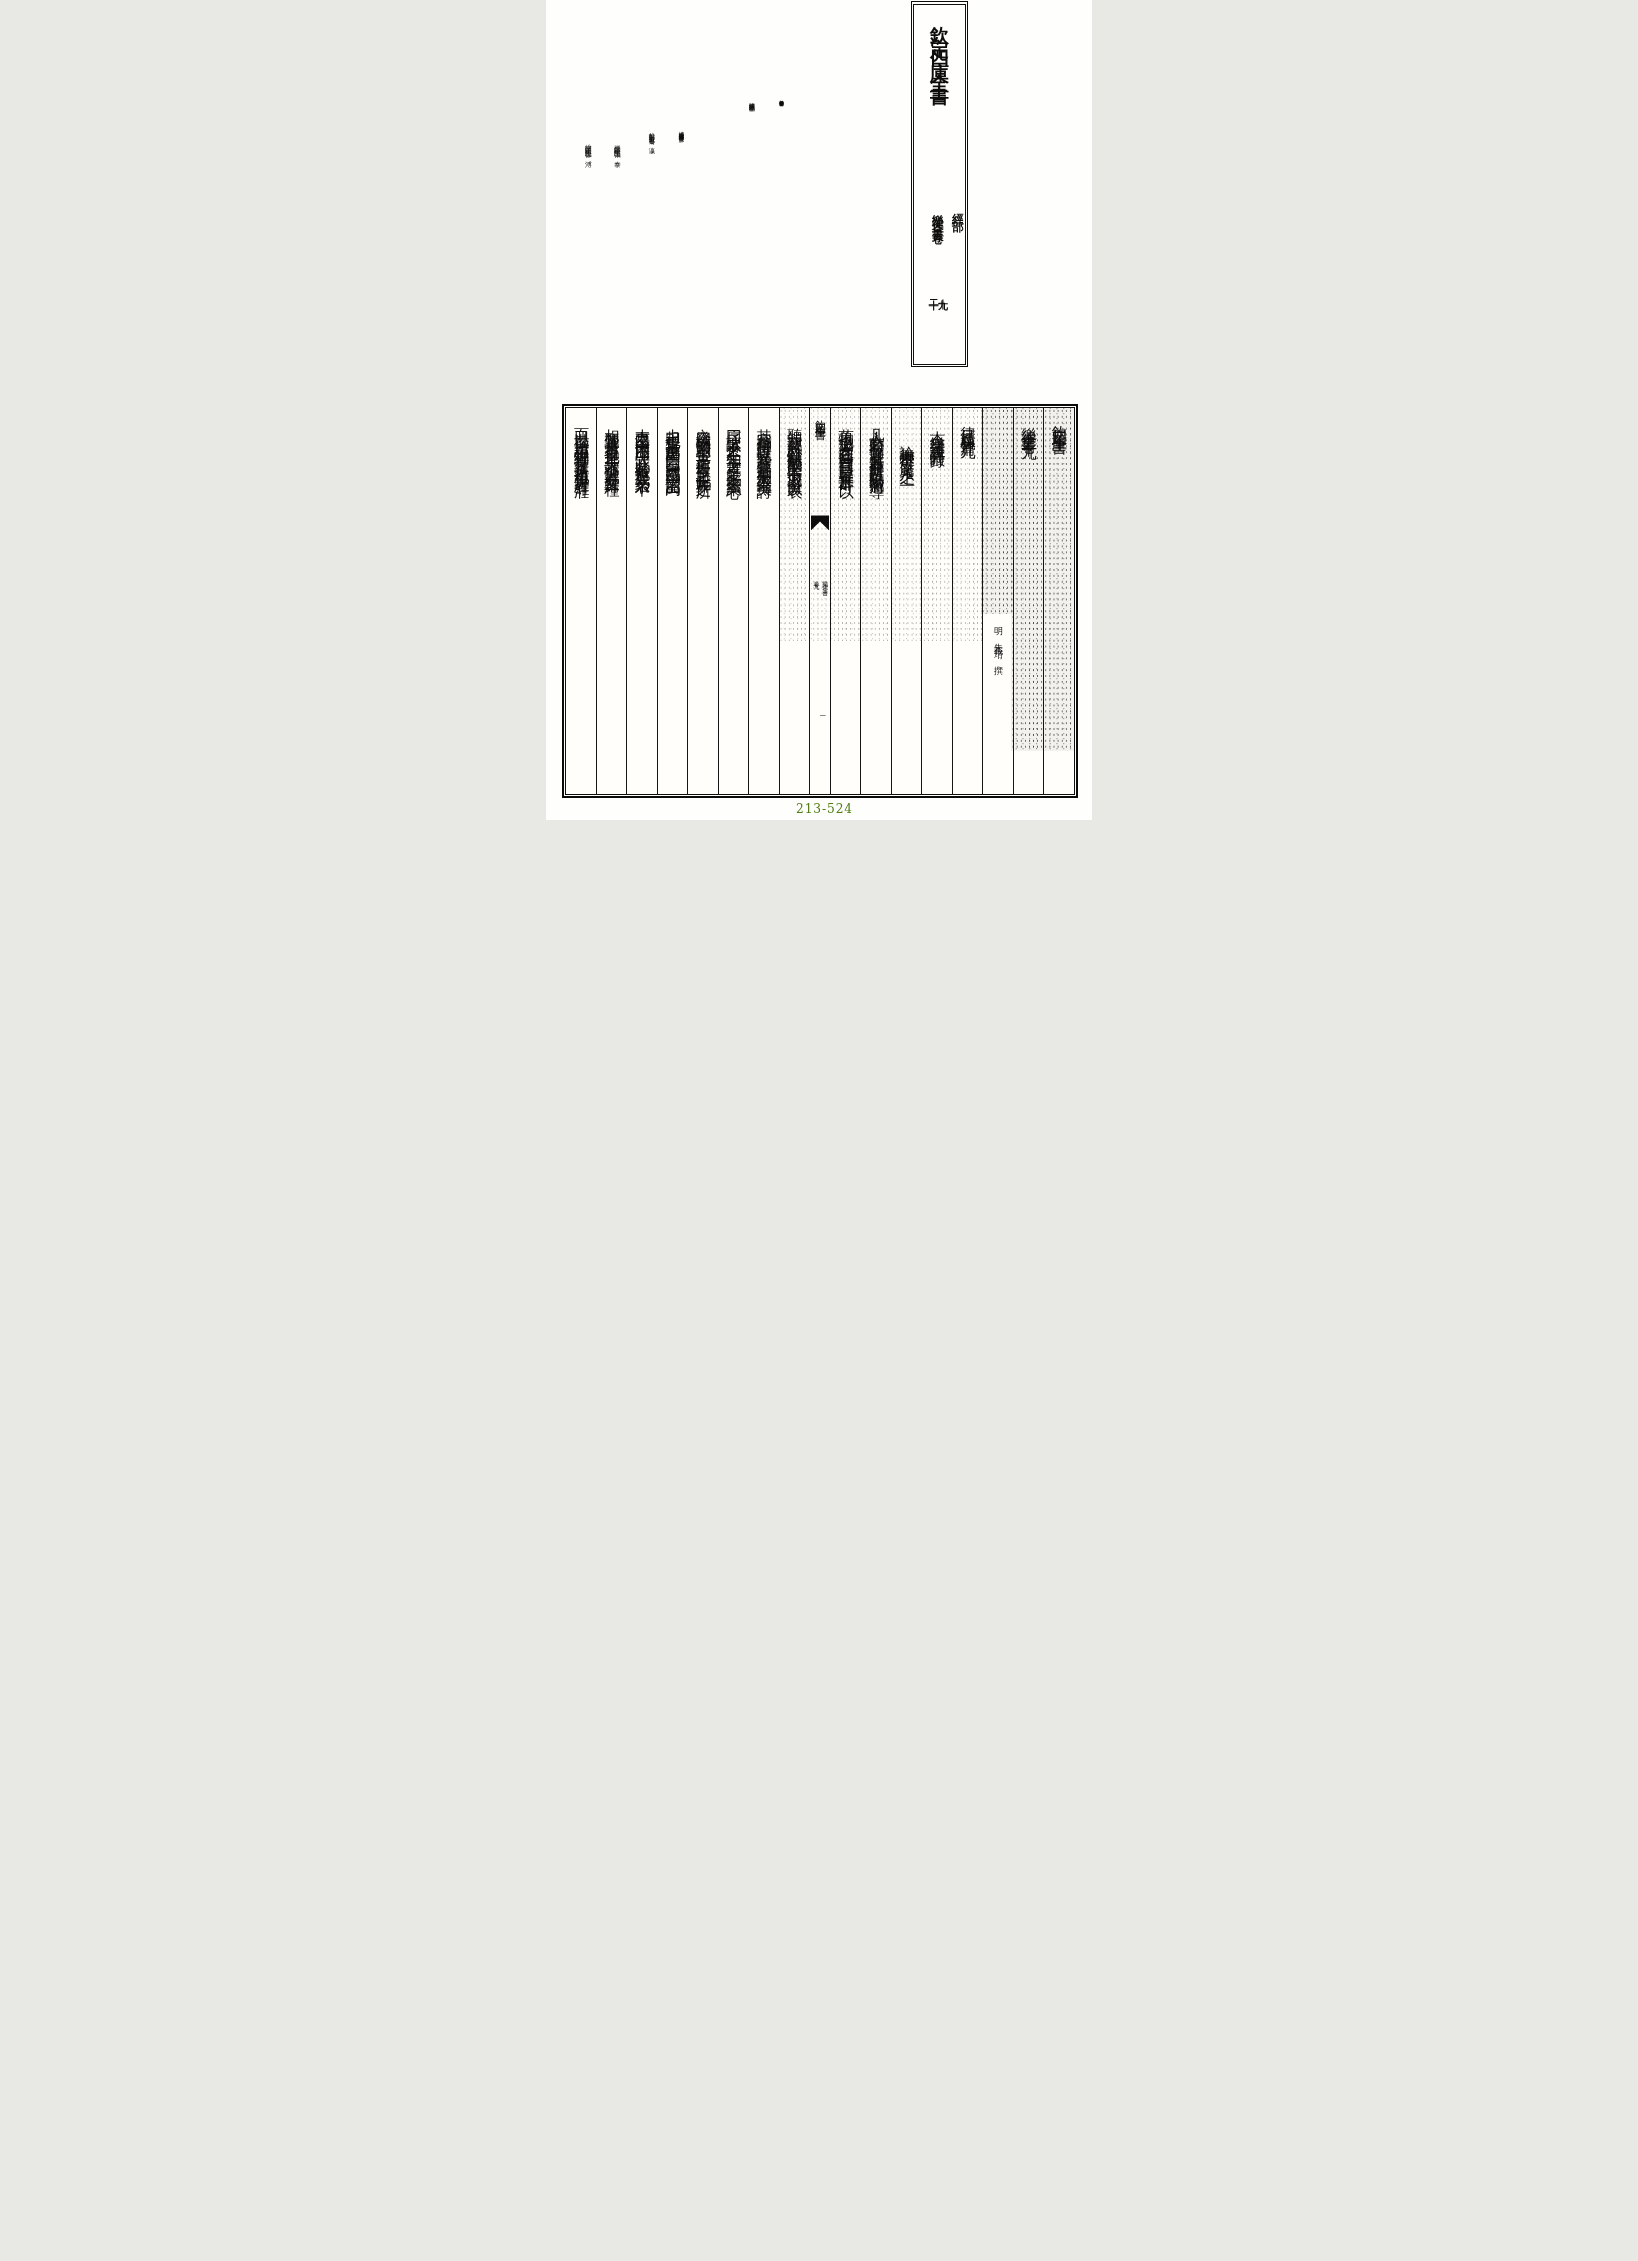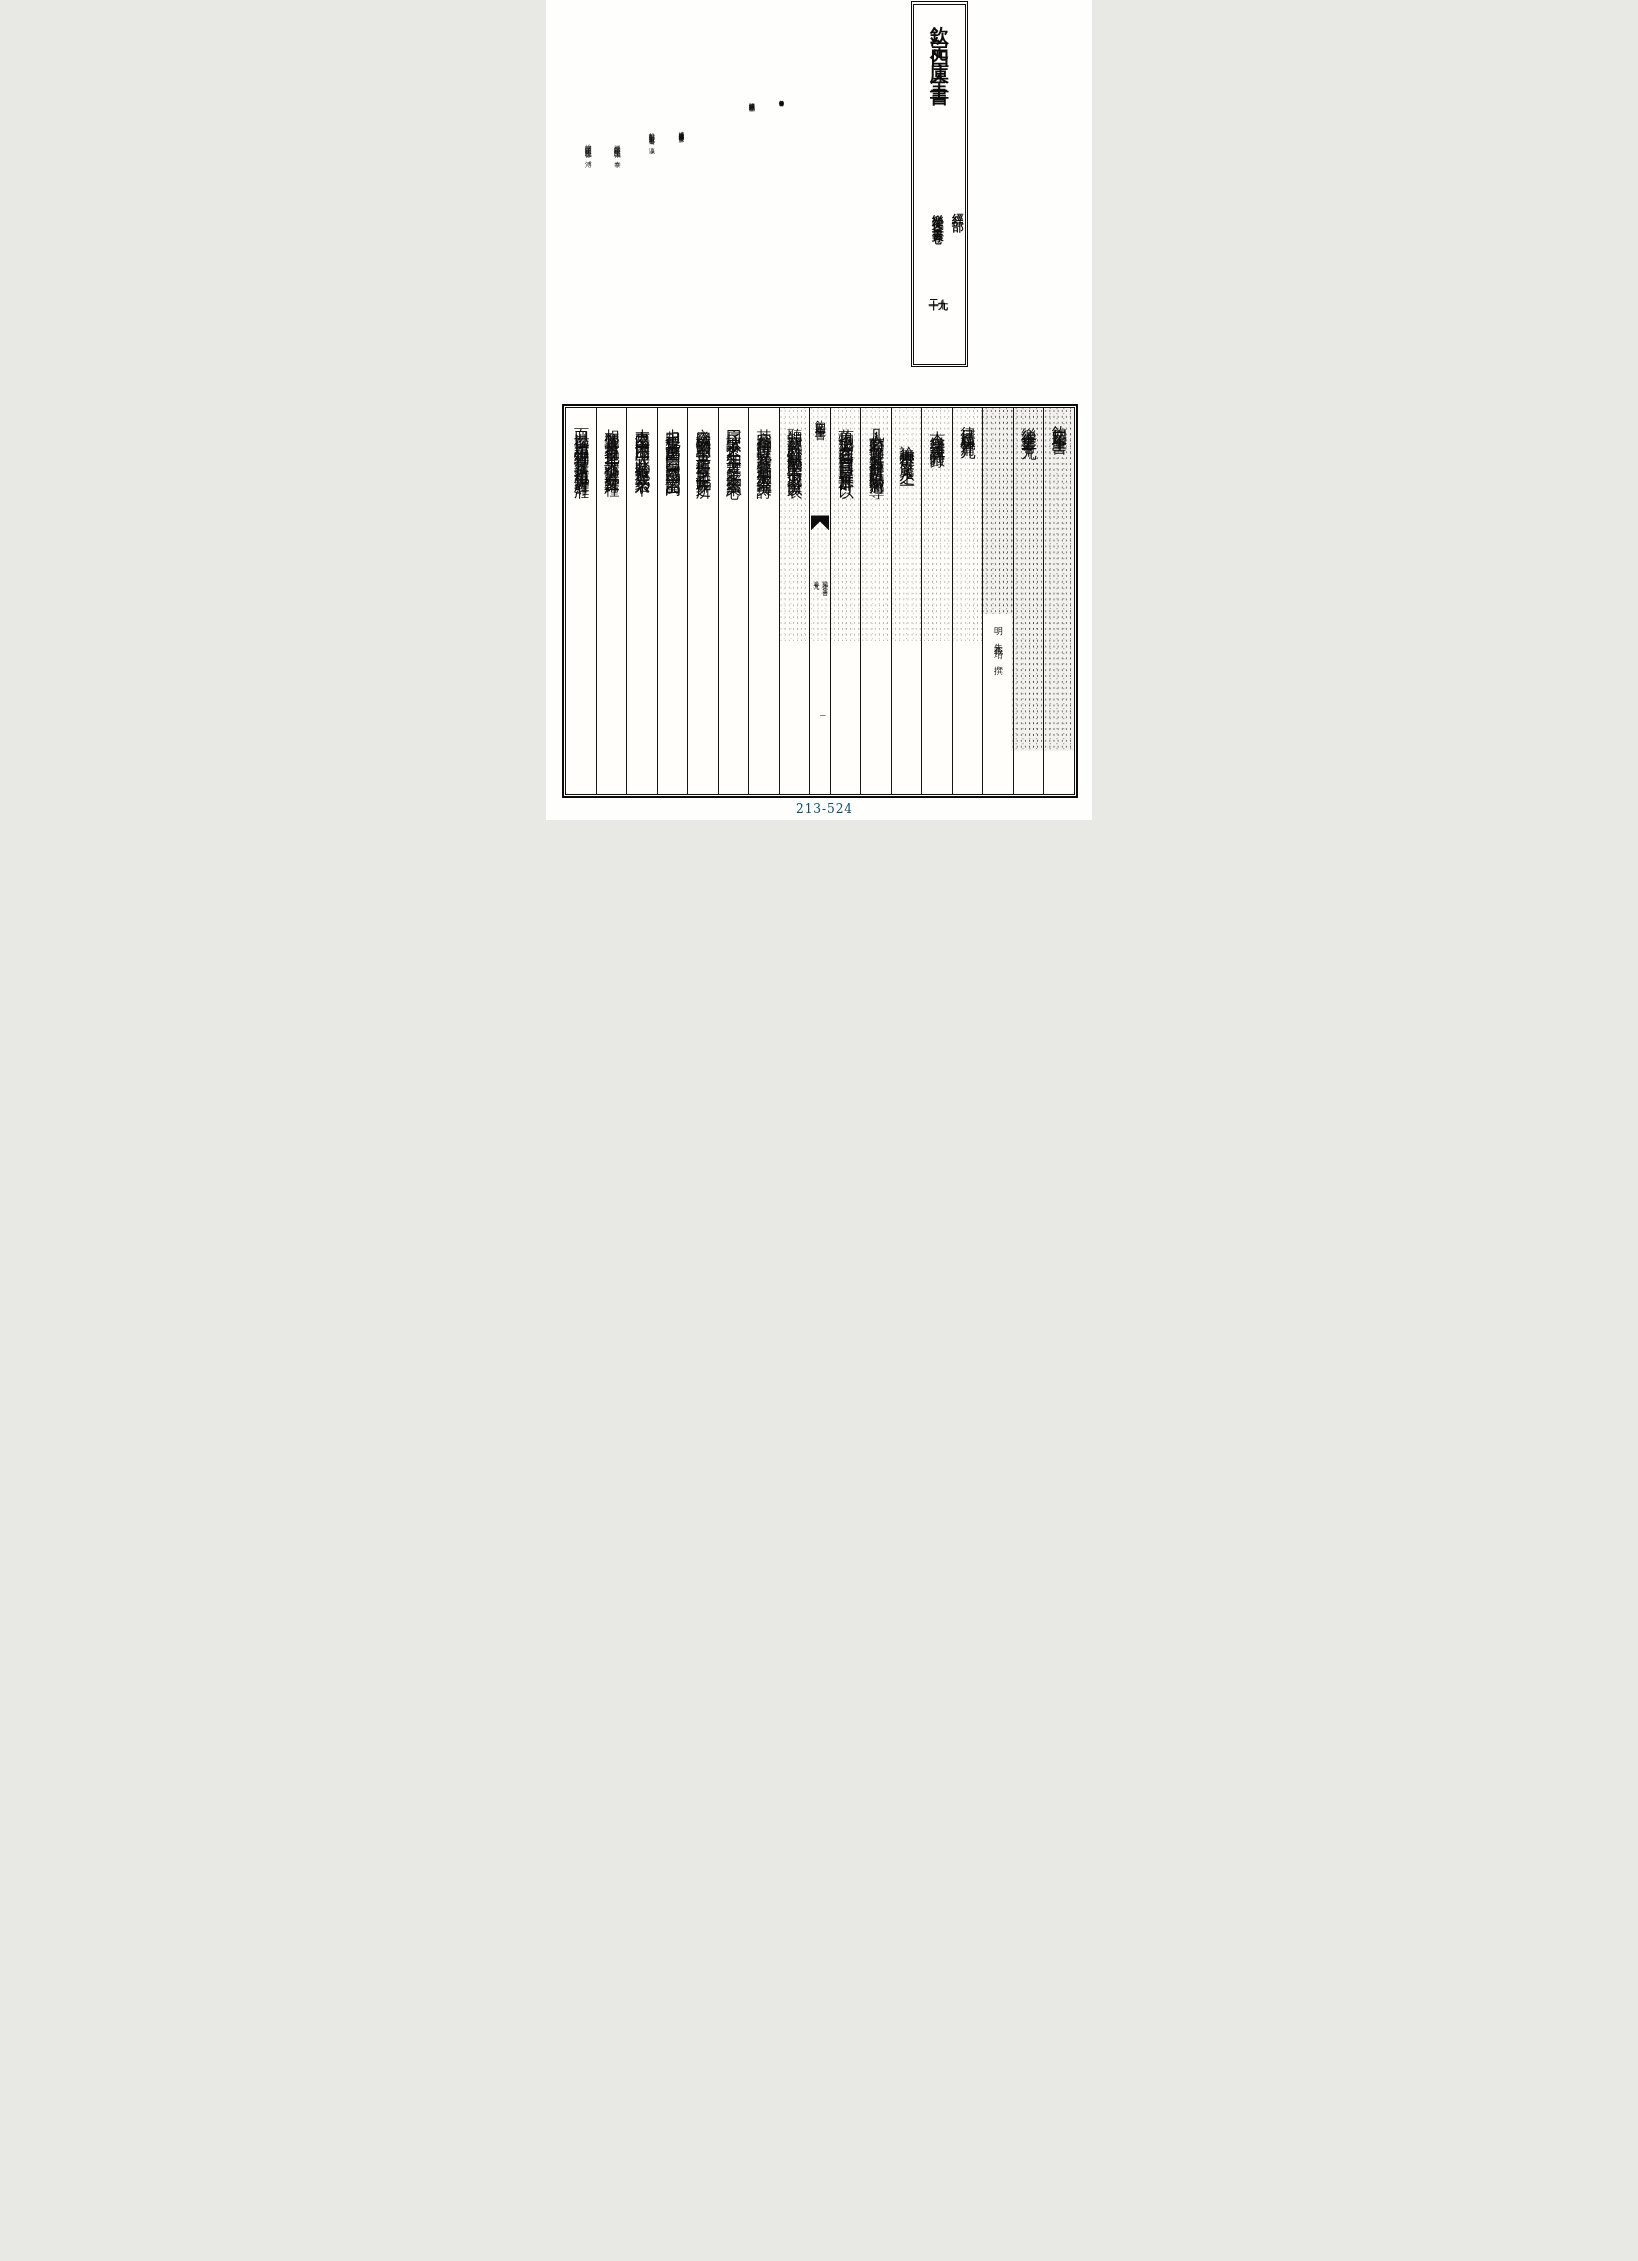--- a/index.html
+++ b/index.html
@@ -42,21 +42,21 @@
   .gutter{width:20px;position:relative;border-left:0.9px solid #161616;}
   .g-title{left:50%;transform:translateX(-50%);top:2.3px;font-size:11px;letter-spacing:1.8px;}
   .fishtail{position:absolute;top:107px;left:0.9px;right:0.9px;height:15px;background:#0d0d0d;
             clip-path:polygon(0 0,100% 0,100% 100%,50% 40%,0 100%);}
   .g-book{right:0.9px;top:168px;font-size:5.9px;letter-spacing:3.2px;}
   .g-vol{left:1.4px;top:168px;font-size:5.9px;letter-spacing:1.8px;}
   .g-leaf{right:3.2px;top:304px;font-size:6.3px;}
 
   
   .plate{position:absolute;left:250px;top:802px;font-size:12.2px;letter-spacing:0.9px;
-         font-family:"DejaVu Serif","Liberation Serif",serif;color:#0c4a6e;}
+         font-family:"DejaVu Serif","Liberation Serif",serif;color:#4d7c0f;}
 
   
   .noise{position:absolute;pointer-events:none;
     background-image:
       radial-gradient(rgba(12,12,12,.9) 0.5px, transparent 0.6px),
       radial-gradient(rgba(12,12,12,.7) 0.6px, transparent 0.9px),
       radial-gradient(rgba(12,12,12,.8) 0.4px, transparent 0.5px);
     background-size:4.1px 5.9px,6.8px 5px,3.2px 3.6px;
     background-position:0 0,1.8px 3.2px,0.9px 1.4px;}
   .n-heavy{opacity:.8;background-color:rgba(25,25,25,.07);}

